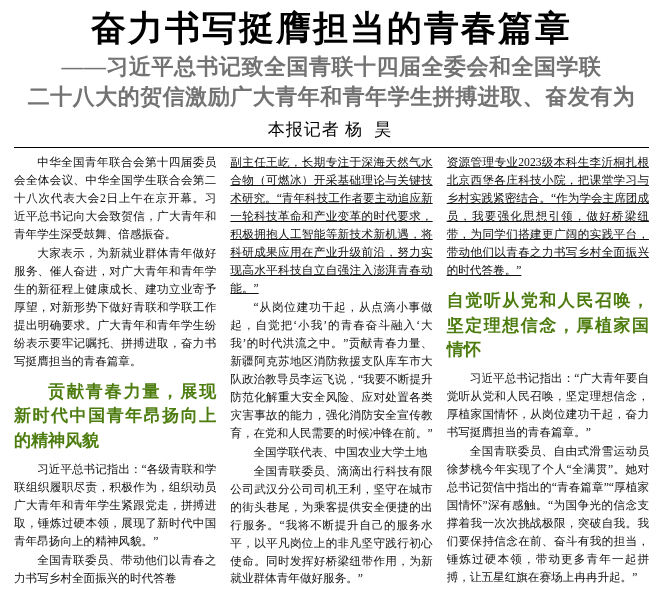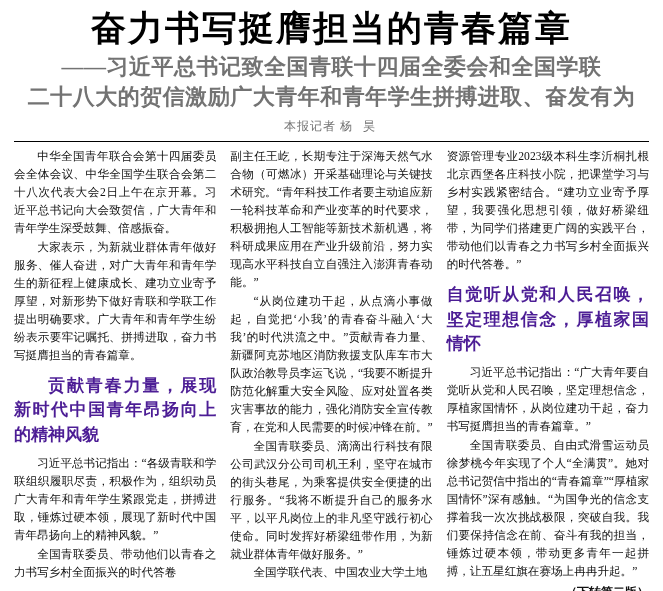--- a/index.html
+++ b/index.html
@@ -43,24 +43,24 @@
     line-height: 1.25;
     letter-spacing: 0.5px;
     color: #737373;
     margin: 0 0 2px 0;
     white-space: nowrap;
   }
   .sub-title.line2 {
     margin-bottom: 8px;
   }
   .byline {
-    font-size: 12px;
+    font-size: 17px;
     letter-spacing: 1px;
     margin: 4px 0 6px 0;
-    color: #737373;
+    color: #000000;
   }
   .byline .name {
     letter-spacing: 4px;
   }
   .rule {
     border: 0;
     border-top: 1px solid #000;
     margin: 2px 0 6px 0;
   }
   
@@ -76,29 +76,30 @@
     text-align: justify;
     text-justify: inter-ideograph;
     position: relative;
   }
   .col p {
     margin: 0 0 1px 0;
     text-indent: 2em;
   }
   .col p.noindent {
     text-indent: 0;
+    text-decoration: underline;
   }
   .section-head {
     font-weight: bold;
     font-size: 17px;
     line-height: 1.45;
     text-align: justify;
     margin: 9px 0 7px 0;
     text-indent: 2em;
-    color: #4c1d95;
+    color: #4d7c0f;
   }
   .section-head.nohang {
     text-indent: 0;
   }
   .jump {
     font-weight: bold;
     font-size: 12px;
     text-align: right;
     margin-top: 2px;
   }
@@ -126,26 +127,26 @@
       <p>中华全国青年联合会第十四届委员会全体会议、中华全国学生联合会第二十八次代表大会2日上午在京开幕。习近平总书记向大会致贺信，广大青年和青年学生深受鼓舞、倍感振奋。</p>
       <p>大家表示，为新就业群体青年做好服务、催人奋进，对广大青年和青年学生的新征程上健康成长、建功立业寄予厚望，对新形势下做好青联和学联工作提出明确要求。广大青年和青年学生纷纷表示要牢记嘱托、拼搏进取，奋力书写挺膺担当的青春篇章。</p>
       <div class="section-head">贡献青春力量，展现新时代中国青年昂扬向上的精神风貌</div>
       <p>习近平总书记指出：“各级青联和学联组织履职尽责，积极作为，组织动员广大青年和青年学生紧跟党走，拼搏进取，锤炼过硬本领，展现了新时代中国青年昂扬向上的精神风貌。”</p>
       <p>全国青联委员、带动他们以青春之力书写乡村全面振兴的时代答卷</p>
     </div>
 
     <div class="col">
       <p class="noindent">副主任王屹，长期专注于深海天然气水合物（可燃冰）开采基础理论与关键技术研究。“青年科技工作者要主动追应新一轮科技革命和产业变革的时代要求，积极拥抱人工智能等新技术新机遇，将科研成果应用在产业升级前沿，努力实现高水平科技自立自强注入澎湃青春动能。”</p>
       <p>“从岗位建功干起，从点滴小事做起，自觉把‘小我’的青春奋斗融入‘大我’的时代洪流之中。”贡献青春力量、新疆阿克苏地区消防救援支队库车市大队政治教导员李运飞说，“我要不断提升防范化解重大安全风险、应对处置各类灾害事故的能力，强化消防安全宣传教育，在党和人民需要的时候冲锋在前。”</p>
+      <p>全国学联代表、中国农业大学土地</p>
       <p>全国青联委员、滴滴出行科技有限公司武汉分公司司机王利，坚守在城市的街头巷尾，为乘客提供安全便捷的出行服务。“我将不断提升自己的服务水平，以平凡岗位上的非凡坚守践行初心使命。同时发挥好桥梁纽带作用，为新就业群体青年做好服务。”</p>
-      <p>全国学联代表、中国农业大学土地</p>
     </div>
 
     <div class="col">
-      <p class="noindent">资源管理专业2023级本科生李沂桐扎根北京西堡各庄科技小院，把课堂学习与乡村实践紧密结合。“建功立业寄予厚望，我要强化思想引领，做好桥梁纽带，为同学们搭建更广阔的实践平台，带动他们以青春之力书写乡村全面振兴的时代答卷。”</p>
+      <p class="noindent">资源管理专业2023级本科生李沂桐扎根北京西堡各庄科技小院，把课堂学习与乡村实践紧密结合。“作为学会主席团成员，我要强化思想引领，做好桥梁纽带，为同学们搭建更广阔的实践平台，带动他们以青春之力书写乡村全面振兴的时代答卷。”</p>
       <div class="section-head nohang">自觉听从党和人民召唤，坚定理想信念，厚植家国情怀</div>
       <p>习近平总书记指出：“广大青年要自觉听从党和人民召唤，坚定理想信念，厚植家国情怀，从岗位建功干起，奋力书写挺膺担当的青春篇章。”</p>
       <p>全国青联委员、自由式滑雪运动员徐梦桃今年实现了个人“全满贯”。她对总书记贺信中指出的“青春篇章”“厚植家国情怀”深有感触。“为国争光的信念支撑着我一次次挑战极限，突破自我。我们要保持信念在前、奋斗有我的担当，锤炼过硬本领，带动更多青年一起拼搏，让五星红旗在赛场上冉冉升起。”</p>
       <div class="jump">（下转第二版）</div>
     </div>
 
   </div>
 </div>
 
 </body></html>

